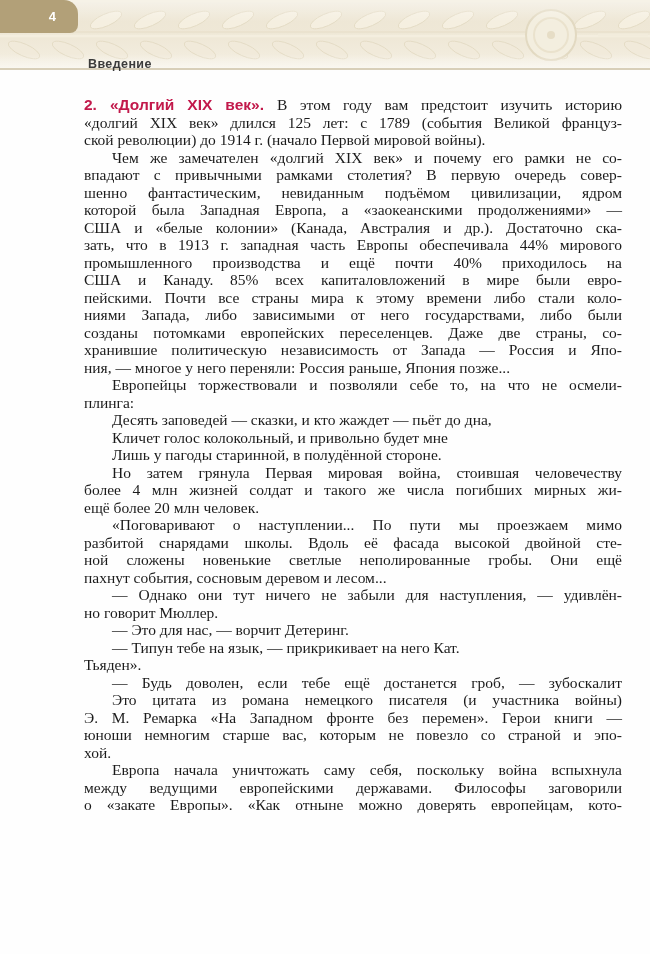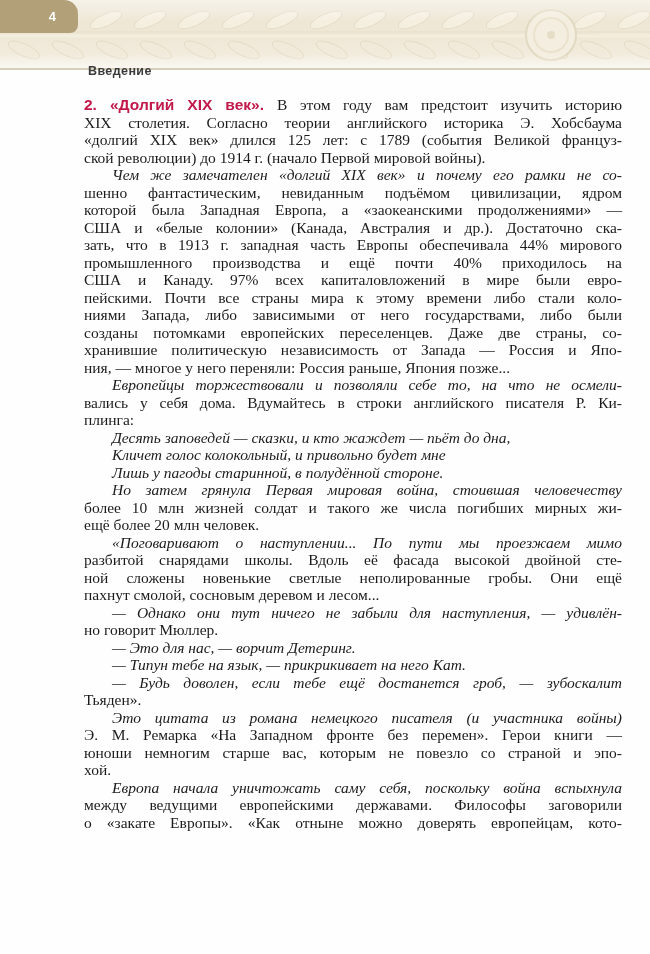--- a/index.html
+++ b/index.html
@@ -25,35 +25,35 @@
     border-radius:0 14px 8px 0;
     z-index:3;
     display:flex;align-items:center;justify-content:flex-end;
     padding-right:22px;box-sizing:border-box;
   }
   .tab span{
     font-family:"Liberation Sans",sans-serif;
     font-weight:bold;font-size:13px;color:#ffffff;
   }
   .section-label{
-    position:absolute;left:88px;top:64px;z-index:3;
+    position:absolute;left:88px;top:57px;z-index:3;
     font-family:"Liberation Sans",sans-serif;
     font-weight:bold;font-size:12.5px;letter-spacing:.4px;
     color:var(--header-text,#3b3b3b);
   }
   
   .content{
     position:absolute;left:84px;top:96px;width:538px;
     font-size:15.5px;line-height:17.5px;
     color:var(--text,#1b1b1b);
     z-index:2;
   }
   .line{min-height:17.5px;}
   .just{text-align:justify;text-align-last:justify;}
-  .ind{text-indent:28px;font-style:italic;}
+  .ind{text-indent:28px;}
   .lead{
     font-family:"Liberation Sans",sans-serif;
     font-weight:bold;
     color:var(--accent,#c2194b);
   }
 </style>
 </head>
 <body>
 
 <div class="page">
@@ -89,72 +89,71 @@
 
   <div class="tab">
     <span>4</span>
   </div>
 
   <div class="section-label">Введение</div>
 
   <div class="content">
       <div>
         <div class="line just"><span class="lead">2. «Долгий XIX век». </span>В этом году вам предстоит изучить историю</div>
-        <div class="line just">XIX столетия. Согласно теории английского историка Э. Хобсбаума</div>
         <div class="line just">«долгий XIX век» длился 125 лет: с 1789 (события Великой француз-</div>
         <div class="line">ской революции) до 1914 г. (начало Первой мировой войны).</div>
       </div>
       <div>
         <div class="line just ind">Чем же замечателен «долгий XIX век» и почему его рамки не со-</div>
+        <div class="line just">впадают с привычными рамками столетия? В первую очередь совер-</div>
         <div class="line just">шенно фантастическим, невиданным подъёмом цивилизации, ядром</div>
         <div class="line just">которой была Западная Европа, а «заокеанскими продолжениями» —</div>
         <div class="line just">США и «белые колонии» (Канада, Австралия и др.). Достаточно ска-</div>
         <div class="line just">зать, что в 1913 г. западная часть Европы обеспечивала 44% мирового</div>
         <div class="line just">промышленного производства и ещё почти 40% приходилось на</div>
-        <div class="line just">США и Канаду. 97% всех капиталовложений в мире были евро-</div>
+        <div class="line just">США и Канаду. 85% всех капиталовложений в мире были евро-</div>
         <div class="line just">пейскими. Почти все страны мира к этому времени либо стали коло-</div>
         <div class="line just">ниями Запада, либо зависимыми от него государствами, либо были</div>
         <div class="line just">созданы потомками европейских переселенцев. Даже две страны, со-</div>
         <div class="line just">хранившие политическую независимость от Запада — Россия и Япо-</div>
         <div class="line">ния, — многое у него переняли: Россия раньше, Япония позже...</div>
       </div>
       <div>
         <div class="line just ind">Европейцы торжествовали и позволяли себе то, на что не осмели-</div>
-        <div class="line just">вались у себя дома. Вдумайтесь в строки английского писателя Р. Ки-</div>
         <div class="line">плинга:</div>
       </div>
       <div>
         <div class="line ind">Десять заповедей — сказки, и кто жаждет — пьёт до дна,</div>
         <div class="line ind">Кличет голос колокольный, и привольно будет мне</div>
         <div class="line ind">Лишь у пагоды старинной, в полудённой стороне.</div>
       </div>
       <div>
         <div class="line just ind">Но затем грянула Первая мировая война, стоившая человечеству</div>
-        <div class="line just">более 10 млн жизней солдат и такого же числа погибших мирных жи-</div>
+        <div class="line just">более 4 млн жизней солдат и такого же числа погибших мирных жи-</div>
         <div class="line">ещё более 20 млн человек.</div>
       </div>
       <div>
         <div class="line just ind">«Поговаривают о наступлении... По пути мы проезжаем мимо</div>
         <div class="line just">разбитой снарядами школы. Вдоль её фасада высокой двойной сте-</div>
         <div class="line just">ной сложены новенькие светлые неполированные гробы. Они ещё</div>
-        <div class="line">пахнут смолой, сосновым деревом и лесом...</div>
+        <div class="line">пахнут события, сосновым деревом и лесом...</div>
       </div>
       <div>
         <div class="line just ind">— Однако они тут ничего не забыли для наступления, — удивлён-</div>
         <div class="line">но говорит Мюллер.</div>
       </div>
       <div>
         <div class="line ind">— Это для нас, — ворчит Детеринг.</div>
       </div>
       <div>
         <div class="line ind">— Типун тебе на язык, — прикрикивает на него Кат.</div>
       </div>
       <div>
+        <div class="line">Тьяден».</div>
         <div class="line just ind">— Будь доволен, если тебе ещё достанется гроб, — зубоскалит</div>
-        <div class="line">Тьяден».</div>
       </div>
       <div>
         <div class="line just ind">Это цитата из романа немецкого писателя (и участника войны)</div>
         <div class="line just">Э. М. Ремарка «На Западном фронте без перемен». Герои книги —</div>
         <div class="line just">юноши немногим старше вас, которым не повезло со страной и эпо-</div>
         <div class="line">хой.</div>
       </div>
       <div>
         <div class="line just ind">Европа начала уничтожать саму себя, поскольку война вспыхнула</div>
         <div class="line just">между ведущими европейскими державами. Философы заговорили</div>

